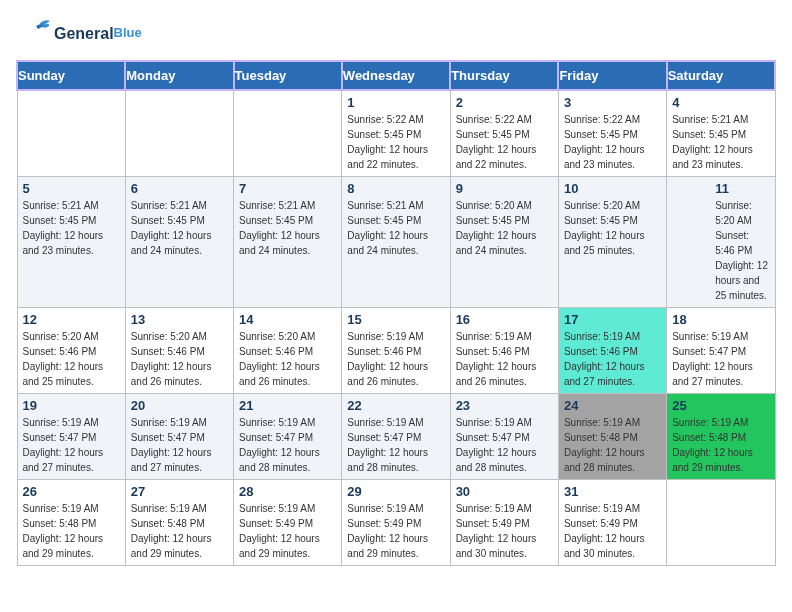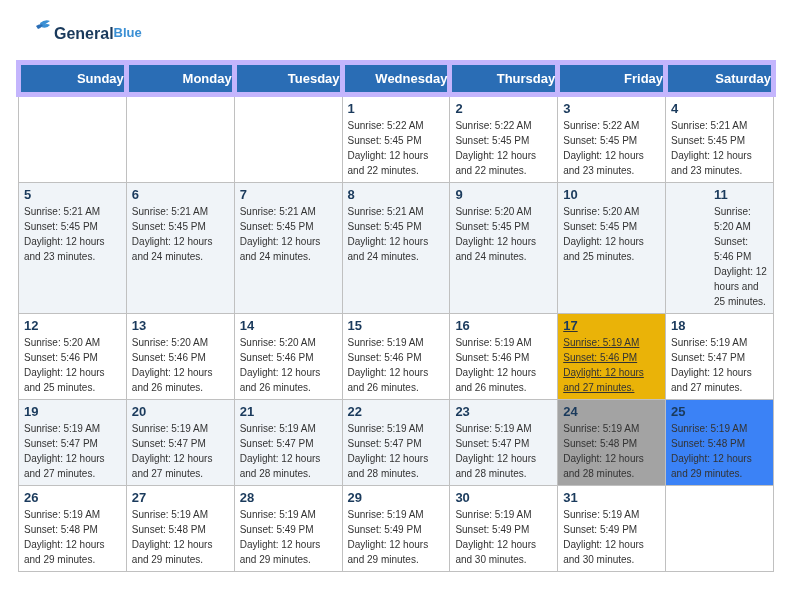--- a/index.html
+++ b/index.html
@@ -33,22 +33,22 @@
       width: 100%;
       border-collapse: collapse;
       margin-top: 8px;
     }
     .calendar th {
       background: #2a6db5;
       color: #fff;
       font-size: 13px;
       font-weight: bold;
       padding: 6px 0;
-      text-align: right;
-      border: 5px solid #c4b5fd;
+      text-align: left;
+      border: 2px solid #c4b5fd;
     }
     .calendar td {
       border: 1px solid #c0c0c0;
       vertical-align: top;
       padding: 4px 5px;
       font-size: 10.5px;
       color: #333;
       background: #fff;
       width: calc(100% / 7);
       min-height: 80px;
@@ -247,21 +247,21 @@
           </div>
         </td>
         <td style="background: rgb(255, 255, 255);">
           <span class="day-number">16</span>
           <div class="day-info">
             <span>Sunrise: 5:19 AM</span><br>
             <span>Sunset: 5:46 PM</span><br>
             <span>Daylight: 12 hours and 26 minutes.</span>
           </div>
         </td>
-        <td style="background: #eab308; text-decoration: underline;">
+        <td style="background: #5eead4;">
           <span class="day-number">17</span>
           <div class="day-info">
             <span>Sunrise: 5:19 AM</span><br>
             <span>Sunset: 5:46 PM</span><br>
             <span>Daylight: 12 hours and 27 minutes.</span>
           </div>
         </td>
         <td style="background: rgb(255, 255, 255);">
           <span class="day-number">18</span>
           <div class="day-info">
@@ -313,21 +313,21 @@
           </div>
         </td>
         <td style="background: #a3a3a3;">
           <span class="day-number">24</span>
           <div class="day-info">
             <span>Sunrise: 5:19 AM</span><br>
             <span>Sunset: 5:48 PM</span><br>
             <span>Daylight: 12 hours and 28 minutes.</span>
           </div>
         </td>
-        <td style="background: #3b82f6;">
+        <td style="background: #22c55e;">
           <span class="day-number">25</span>
           <div class="day-info">
             <span>Sunrise: 5:19 AM</span><br>
             <span>Sunset: 5:48 PM</span><br>
             <span>Daylight: 12 hours and 29 minutes.</span>
           </div>
         </td>
       </tr>
       <tr>
         <td style="background: rgb(255, 255, 255);">

